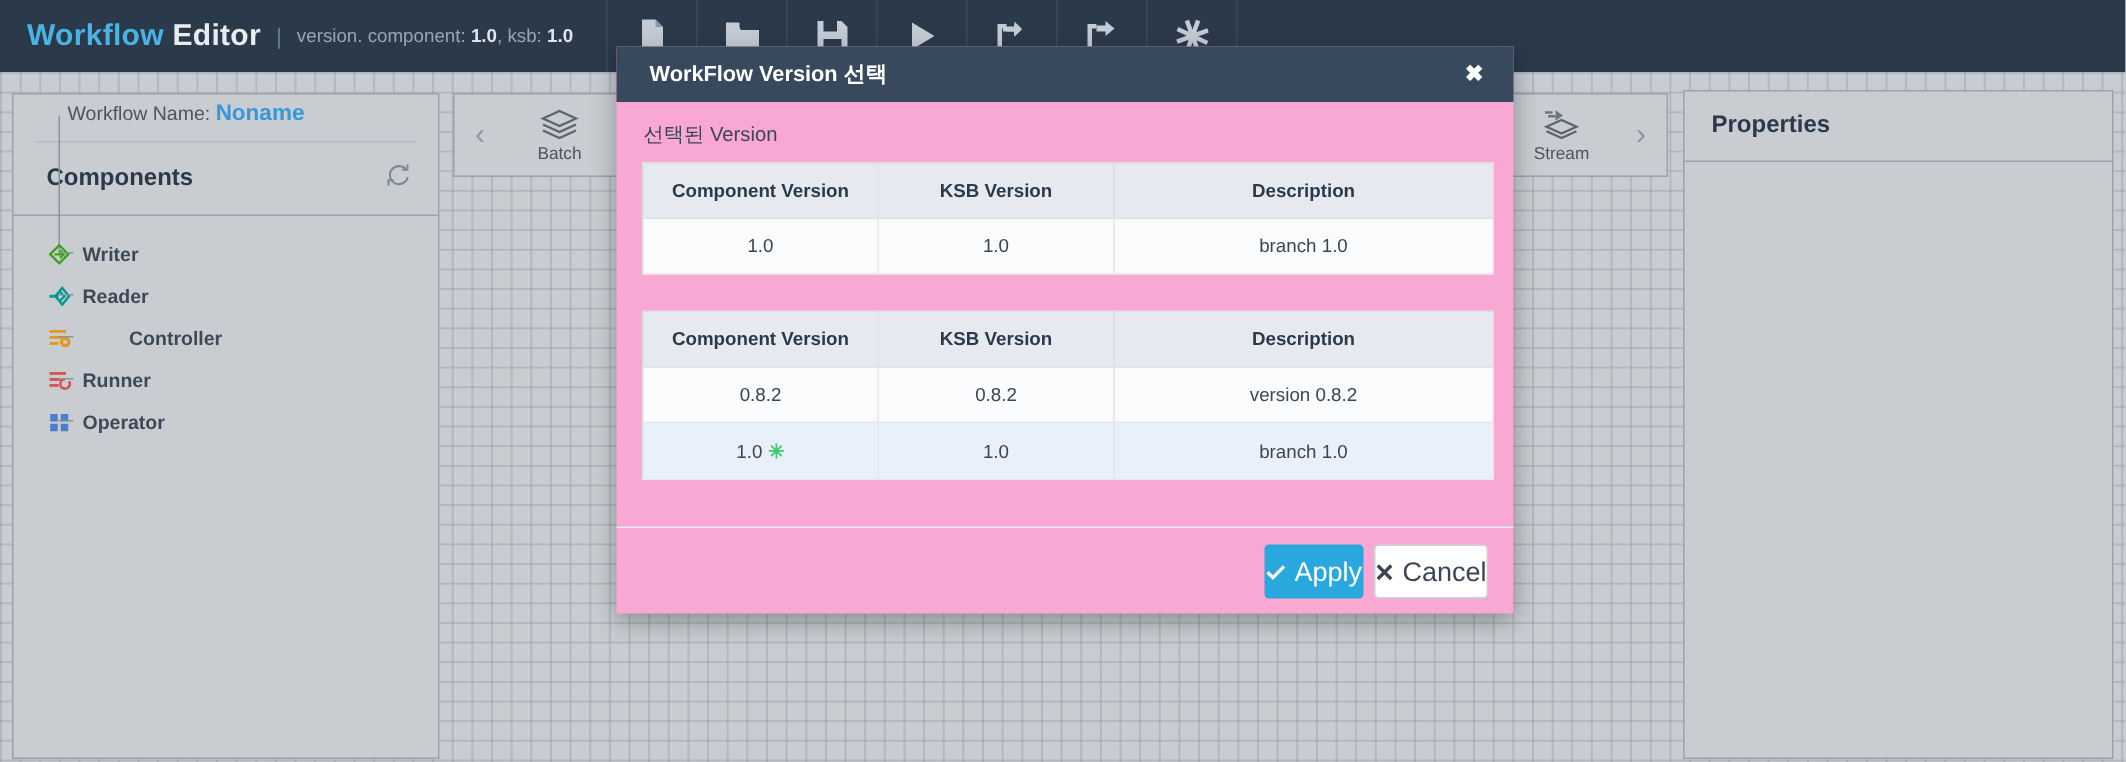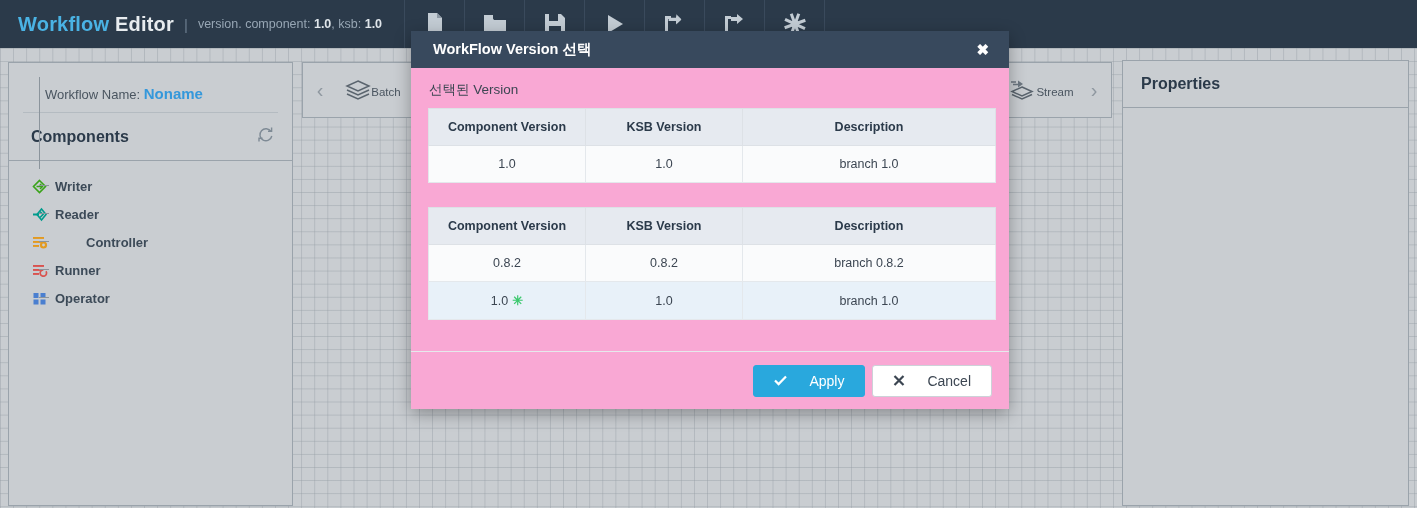--- a/index.html
+++ b/index.html
@@ -51,21 +51,21 @@
   }
   .tb-btn svg { display: block; }
 
   
   .left-panel {
     position: absolute; left: 8px; top: 62px; width: 285px; height: 444px;
     background: #c9cdd1;
     border: 1px solid #9aa3ab;
   }
   .wf-name {
-    padding: 22px 0 10px 22px;
+    padding: 4px 0 10px 22px;
     font-size: 13px; color: #4a5560;
     border-bottom: 1px solid #b4bbc1;
     margin: 0 14px;
   }
   .wf-name .nm { color: #3498db; font-weight: bold; font-size: 15px; }
   .comp-head {
     display: flex; align-items: center; justify-content: space-between;
     padding: 13px 18px 13px 22px;
     border-bottom: 1px solid #9aa3ab;
   }
@@ -95,21 +95,21 @@
     background: #c9cdd1; border: 1px solid #9aa3ab;
     display: flex; align-items: center;
   }
   .pal-arrow {
     width: 34px; height: 54px; display: flex; align-items: center; justify-content: center;
     color: #8e979f; font-size: 20px; cursor: pointer;
   }
   .pal-items { display: flex; align-items: center; flex: 1; height: 54px; }
   .pal-item {
     width: 72px; height: 54px;
-    display: flex; flex-direction: row; align-items: center; justify-content: center;
+    display: flex; flex-direction: column; align-items: center; justify-content: center;
     cursor: pointer; color: #4a5560;
   }
   .pal-item .plabel { font-size: 11.5px; margin-top: 3px; }
   .pal-item .pico { height: 22px; display:flex; align-items:center; }
 
   
   .right-panel {
     position: absolute; left: 1122px; top: 60px; width: 287px; height: 446px;
     background: #c9cdd1; border: 1px solid #9aa3ab;
   }
@@ -161,22 +161,22 @@
 
   .tbl-gap { height: 24px; }
 
   .modal-foot {
     position: absolute; left: 0; right: 0; bottom: 0;
     height: 58px; border-top: 1px solid #e6e9ec;
     display: flex; align-items: center; justify-content: flex-end;
     padding-right: 17px; gap: 7px;
   }
   .btn {
-    display: inline-flex; align-items: center; gap: 22px;
-    font-size: 14px; padding: 8px 20px; cursor: pointer;
+    display: inline-flex; align-items: center; gap: 6px;
+    font-size: 18px; padding: 8px 0; cursor: pointer;
     border-radius: 3px; line-height: 1;
   }
   .btn-apply { background: #29a8dd; color: #fff; border: 1px solid #29a8dd; }
   .btn-cancel { background: #fff; color: #3c4652; border: 1px solid #ccd2d8; }
 </style>
 </head>
 <body>
 
 <div id="app">
 
@@ -437,21 +437,21 @@
           <tr>
             <th class="col-a">Component Version</th>
             <th class="col-b">KSB Version</th>
             <th>Description</th>
           </tr>
         </thead>
         <tbody>
           <tr>
             <td>0.8.2</td>
             <td>0.8.2</td>
-            <td>branch 0.8.2</td>
+            <td>version 0.8.2</td>
           </tr>
           <tr class="sel">
             <td><span>1.0</span><span class="star">✳</span></td>
             <td>1.0</td>
             <td>branch 1.0</td>
           </tr>
         </tbody>
       </table>
     </div>
 

